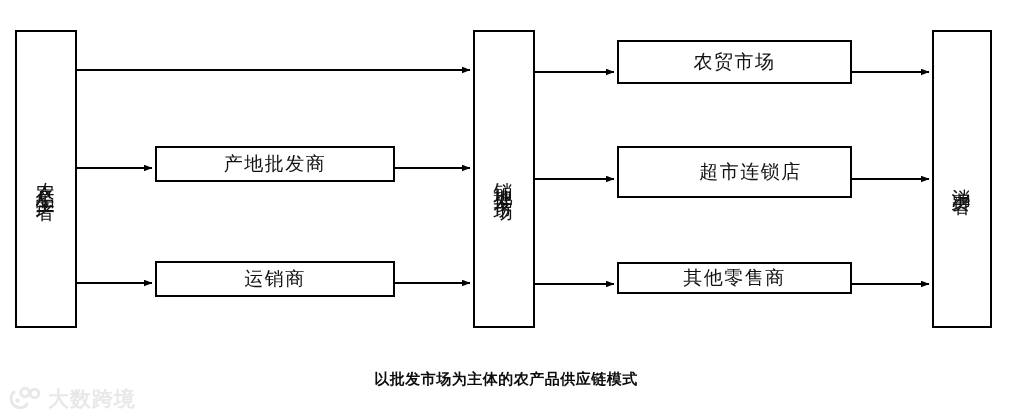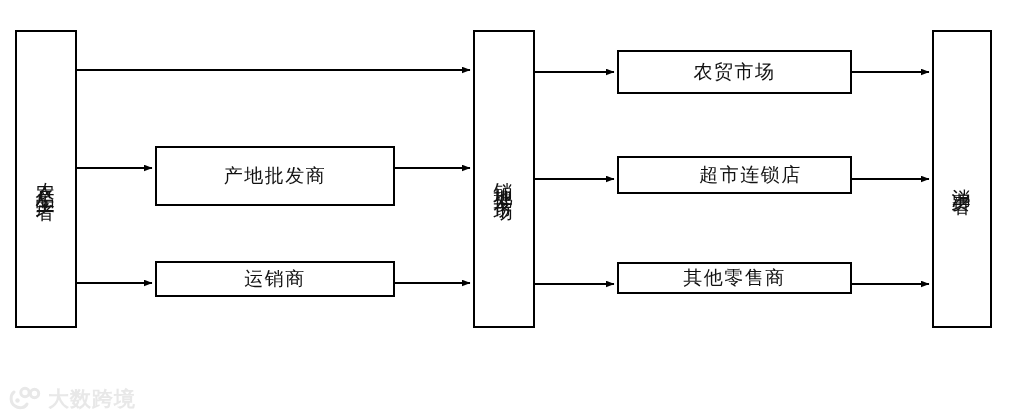--- a/index.html
+++ b/index.html
@@ -104,48 +104,49 @@
 
     <line x1="852" y1="179" x2="929" y2="179" stroke="#000000" stroke-width="2.2" marker-end="url(#arrowhead)"></line>
 
     <line x1="852" y1="284" x2="929" y2="284" stroke="#000000" stroke-width="2.2" marker-end="url(#arrowhead)"></line>
   </svg>
 
   <div class="node" style="left:15px; top:30px; width:62px; height:298px;">
     <span class="vtext">农产品生产者</span>
   </div>
 
-  <div class="node" style="left:155px; top:146px; width:240px; height:60px;">
+  <div class="node" style="left:155px; top:146px; width:240px; height:36px;">
     <span class="node-h">产地批发商</span>
   </div>
 
   <div class="node" style="left:155px; top:261px; width:240px; height:36px;">
     <span class="node-h">运销商</span>
   </div>
 
   <div class="node" style="left:473px; top:30px; width:62px; height:298px;">
     <span class="vtext">销地批发市场</span>
   </div>
 
-  <div class="node" style="left:617px; top:50px; width:235px; height:44px;">
+  <div class="node" style="left:617px; top:40px; width:235px; height:44px;">
     <span class="node-h">农贸市场</span>
   </div>
 
-  <div class="node" style="left:617px; top:156px; width:235px; height:38px;padding-left:32px;">
+  <div class="node" style="left:617px; top:146px; width:235px; height:52px;padding-left:32px;">
     <span class="node-h">超市连锁店</span>
   </div>
 
   <div class="node" style="left:617px; top:262px; width:235px; height:32px;">
     <span class="node-h">其他零售商</span>
   </div>
 
   <div class="node" style="left:932px; top:30px; width:60px; height:298px;">
     <span class="vtext">消费者</span>
   </div>
 
+  <div class="caption" style="top:370px;">以批发市场为主体的农产品供应链模式</div>
 
   <div class="watermark" style="left:8px; top:385px;">
     <svg width="34" height="26" viewBox="0 0 34 26">
       <path d="M6 6 C2 9, 2 17, 7 20 C11 23, 17 22, 19 18" fill="none" stroke="#e8e8e8" stroke-width="3" stroke-linecap="round"></path>
       <circle cx="9.5" cy="14.5" r="2.2" fill="#e8e8e8"></circle>
       <circle cx="17" cy="6.5" r="4.2" fill="none" stroke="#e8e8e8" stroke-width="3"></circle>
       <circle cx="26.5" cy="7.5" r="4.2" fill="none" stroke="#e8e8e8" stroke-width="3"></circle>
     </svg>
     <span class="wm-text">大数跨境</span>
   </div>

